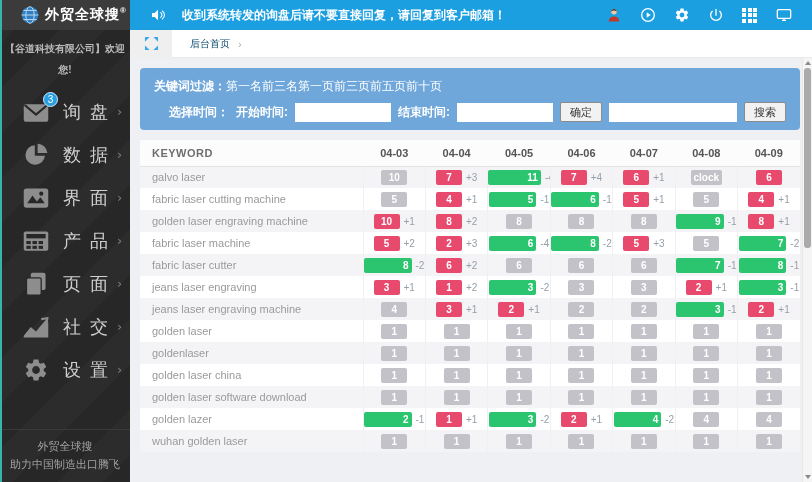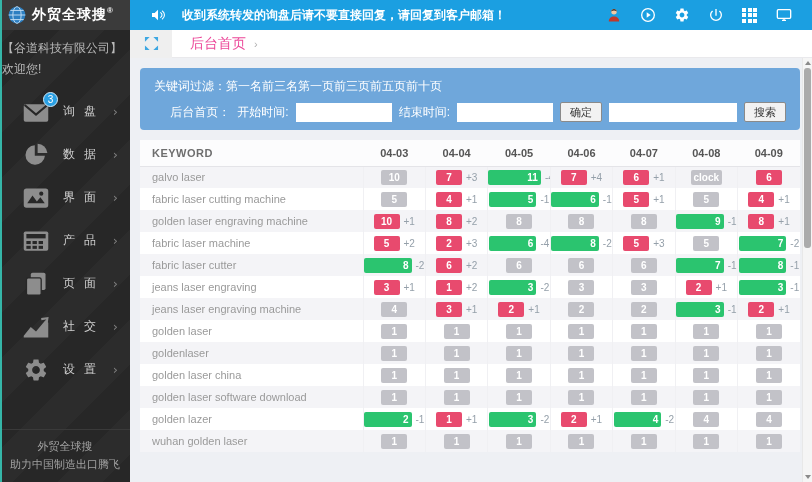--- a/index.html
+++ b/index.html
@@ -7,56 +7,56 @@
   body { font-family: "Liberation Sans", "DejaVu Sans", sans-serif; font-size: 12px; background:#eef0f4; }
 
   .app { width:812px; height:482px; display:flex; position:relative; overflow:hidden; }
   .app::before { content:""; position:absolute; left:0; top:0; bottom:0; width:2px; background:#35b6a8; z-index:40; }
 
   
   .sidebar { width:130px; flex:none; background:#272727; display:flex; flex-direction:column; position:relative; z-index:5;
     background-image:
       linear-gradient(135deg, rgba(255,255,255,.025) 25%, transparent 25%, transparent 50%, rgba(255,255,255,.025) 50%, rgba(255,255,255,.025) 75%, transparent 75%);
     background-size: 90px 90px; }
-  .logo-bar { height:30px; flex:none; background:#3b3b3b; display:flex; align-items:center; padding-left:7px; }
+  .logo-bar { height:30px; flex:none; background:#3b3b3b; display:flex; align-items:center; padding-left:17px;justify-content:center; }
   .logo-text { color:#fff; font-weight:bold; font-size:14px; margin-left:5px; letter-spacing:1px; white-space:nowrap; }
   .logo-text sup { font-size:8px; }
-  .welcome { text-align:left; color:#b9b9b9; font-size:12px; line-height:21px; padding:8px 2px 10px; }
+  .welcome { text-align:center; color:#b9b9b9; font-size:10px; line-height:21px; padding:8px 2px 10px;font-weight:bold; }
   .menu { flex:1; }
   .menu-item { height:43px; display:flex; align-items:center; padding:0 12px 0 22px; cursor:pointer; }
   .micon { width:28px; height:26px; position:relative; margin-right:13px; flex:none; }
   .micon svg { fill:#8d8d8d; width:100%; height:100%; }
   .mbadge { position:absolute; top:-7px; right:-8px; min-width:15px; height:15px; border-radius:8px; background:#2aa0e4;
     color:#fff; font-size:10px; line-height:14px; text-align:center; border:1px solid #cfe9fa; padding:0 2px; }
-  .mlabel { flex:1; color:#cfcfcf; font-size:12px; letter-spacing:9px; white-space:nowrap; }
+  .mlabel { flex:1; color:#cfcfcf; font-size:18px; letter-spacing:9px; white-space:nowrap; }
   .chev { color:#7f7f7f; font-size:13px; font-family:"DejaVu Sans", sans-serif; }
   .side-footer { flex:none; border-top:1px solid #3a3a3a; text-align:center; color:#a3a3a3; font-size:11px; line-height:18px; padding:7px 0 9px; }
 
   
   .main { flex:1; min-width:0; display:flex; flex-direction:column; position:relative;border-radius:26px; }
   .topbar { height:30px; flex:none; background:#1b9fe1; display:flex; align-items:center; padding:0 10px 0 20px; }
   .speaker { width:16px; height:16px; flex:none; }
   .announce { color:#fff; font-size:12px; font-weight:bold; margin-left:16px; white-space:nowrap; }
   .topbar-right { margin-left:auto; display:flex; align-items:center; gap:17px; padding-right:10px; }
   .tb-icon { width:17px; height:17px; display:flex; align-items:center; justify-content:center; cursor:pointer; }
   .tb-icon svg { width:16px; height:16px; fill:#fff; }
   .apps-grid { display:grid; grid-template-columns:repeat(3,4px); grid-template-rows:repeat(3,4px); gap:1.5px; }
   .apps-grid i { background:#fff; }
 
   .breadcrumb-bar { height:28px; flex:none; background:#fff; display:flex; align-items:center; border-bottom:1px solid #e9e9ec; }
   .expand-btn { width:42px; height:28px; background:#efefef; display:flex; align-items:center; justify-content:center; cursor:pointer; }
-  .crumb { color:#ec4899; font-size:14px; margin-left:18px; cursor:pointer; }
+  .crumb { color:#0c4a6e; font-size:10px; margin-left:18px; cursor:pointer; }
   .crumb-sep { color:#b0b0b0; margin-left:8px; font-size:11px; }
 
   .content { flex:1; padding:10px 12px 0 10px; overflow:hidden; }
 
   
   .filter-panel { background:#6fa7db; border-radius:4px; padding:7px 14px 8px; color:#fff; font-size:12px; }
   .f-line1 { display:flex; align-items:center; padding:3px 0 7px; }
-  .f-label { font-weight:normal; white-space:nowrap; }
+  .f-label { font-weight:bold; white-space:nowrap; }
   .f-link { color:#fff; text-decoration:none; cursor:pointer; white-space:nowrap; }
   .f-line2 { display:flex; justify-content:flex-end; align-items:center; gap:7px; }
   .t-opt { color:#fff; cursor:pointer; white-space:nowrap; }
   .t-sep { color:#e3eefb; margin:0 2px; }
   .f-input { height:19px; border:1px solid #fff; width:96px; background:#fff; font-size:11px; padding:0 4px; }
   .f-input.wide { width:128px; }
   .f-btn { height:20px; background:#f2f2f2; border:1px solid #8a8a8a; border-radius:2px; font-size:11px; padding:0 9px; color:#333; cursor:pointer; font-family:inherit; }
 
   
   .table-wrap { margin-top:10px; background:#fff; }
@@ -259,21 +259,21 @@
     </div>
 
     <div class="content">
 
       <div class="filter-panel">
         <div class="f-line1">
           <span class="f-label">关键词过滤：</span>
           <span id="kw-opts"><a class="f-link">第一名</a><a class="f-link">前三名</a><a class="f-link">第一页</a><a class="f-link">前三页</a><a class="f-link">前五页</a><a class="f-link">前十页</a></span>
         </div>
         <div class="f-line2">
-          <span class="f-label">后台首页：</span>
+          <span class="f-label">选择时间：</span>
           <span class="f-label">开始时间:</span>
           <input class="f-input" type="text" value="" style="">
           <span class="f-label">结束时间:</span>
           <input class="f-input" type="text" value="" style="">
           <button class="f-btn">确定</button>
           <input class="f-input wide" type="text" value="" style="">
           <button class="f-btn">搜索</button>
         </div>
       </div>
 

